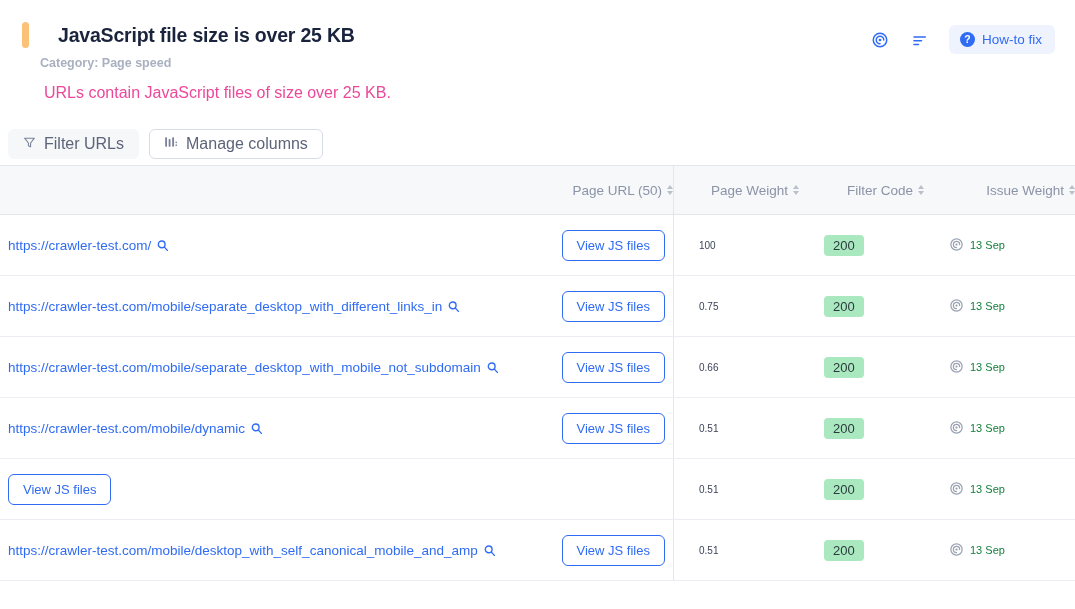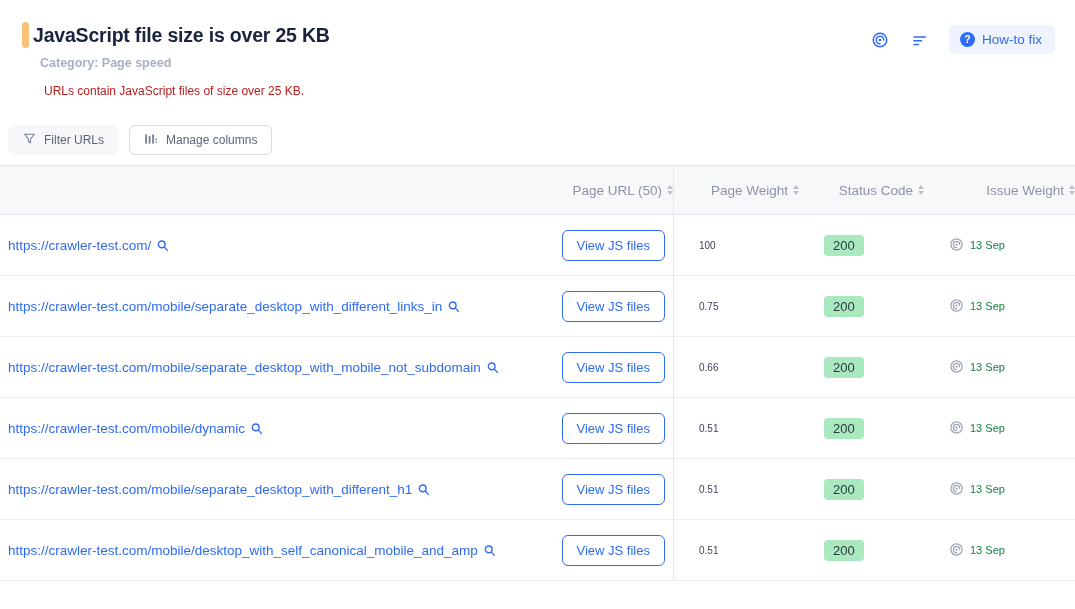--- a/index.html
+++ b/index.html
@@ -6,36 +6,36 @@
   html, body {
     width: 1075px; height: 609px;
     background: #ffffff;
     font-family: "Liberation Sans", sans-serif;
     overflow: hidden;
   }
   .page { width: 1075px; height: 609px; position: relative; background: #fff; }
 
   
   .header { padding: 22px 22px 0 22px; position: relative; }
-  .title-row { display: flex; align-items: center; gap: 4px; }
+  .title-row { display: flex; align-items: center; gap: 29px; }
   .accent-bar {
     width: 7px; height: 26px; border-radius: 4px;
     background: #fbc277; flex: none;
   }
   .title {
     font-size: 19.5px; font-weight: bold; color: #19233c;
     letter-spacing: -0.2px; white-space: nowrap;
   }
   .category {
     margin: 8px 0 0 18px;
     font-size: 12.5px; font-weight: bold; color: #a9b0c0;
   }
   .description {
     margin: 14px 0 0 22px;
-    font-size: 12px; color: #b91c1c;
+    font-size: 16px; color: #ec4899;
   }
 
   
   .header-actions {
     position: absolute; right: 20px; top: 25px;
     display: flex; align-items: center; gap: 18px;
   }
   .icon-btn {
     width: 22px; height: 22px; display: flex;
     align-items: center; justify-content: center;
@@ -57,21 +57,21 @@
 
   
   .toolbar {
     margin-top: 20px; padding: 0 0 0 8px;
     display: flex; align-items: center; gap: 10px;
     height: 44px;
   }
   .tool-btn {
     display: flex; align-items: center; gap: 8px;
     height: 30px; padding: 0 14px; border-radius: 6px;
-    font-size: 12px; color: #5c6479; cursor: pointer;
+    font-size: 16px; color: #5c6479; cursor: pointer;
     background: #f6f7f9; border: 1px solid transparent;
   }
   .tool-btn.outlined { background: #fff; border: 1px solid #d8dce5; }
 
   
   .table-wrap {
     position: absolute; left: 0; right: 0; top: 165px; bottom: 0;
     overflow: hidden;
   }
   .thead {
@@ -207,21 +207,21 @@
           </span>
       </div>
       <div class="th col-weight">
         <span>Page Weight</span>
         <span class="sort-ico">
             <span class="up"></span>
             <span class="down"></span>
           </span>
       </div>
       <div class="th col-status">
-        <span>Status Code</span>
+        <span>Filter Code</span>
         <span class="sort-ico">
             <span class="up"></span>
             <span class="down"></span>
           </span>
       </div>
       <div class="th col-issue">
         <span>Issue Weight</span>
         <span class="sort-ico">
             <span class="up"></span>
             <span class="down"></span>
@@ -309,24 +309,20 @@
             <span><svg width="15" height="15" viewBox="0 0 24 24" fill="none" stroke="#9aa2b3" stroke-width="2">
                 <circle cx="12" cy="12" r="9"></circle>
                 <path d="M17 12a5 5 0 1 0-5 5" stroke-linecap="round"></path>
                 <circle cx="12" cy="12" r="1.8" fill="#9aa2b3" stroke="none"></circle>
               </svg></span>
             <span>13 Sep</span>
           </div>
         </div>
         <div class="row">
           <div class="cell cell-url">
-            <span class="url-text-wrap">https://crawler-test.com/mobile/separate_desktop_with_different_h1<span><svg class="mag" width="13" height="13" viewBox="0 0 24 24" fill="none" stroke="#2f6bf3" stroke-width="2.6" stroke-linecap="round">
-                  <circle cx="10.5" cy="10" r="6.2"></circle>
-                  <line x1="15.4" y1="15" x2="21" y2="21"></line>
-                </svg></span></span>
             <button class="view-btn">View JS files</button>
           </div>
           <div class="cell cell-weight">0.51</div>
           <div class="cell cell-status">
             <span class="badge-200">200</span>
           </div>
           <div class="cell cell-issue">
             <span><svg width="15" height="15" viewBox="0 0 24 24" fill="none" stroke="#9aa2b3" stroke-width="2">
                 <circle cx="12" cy="12" r="9"></circle>
                 <path d="M17 12a5 5 0 1 0-5 5" stroke-linecap="round"></path>

